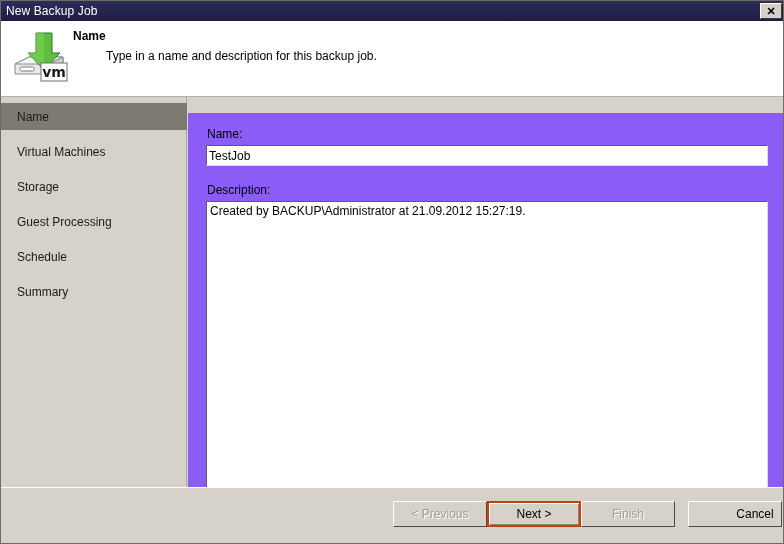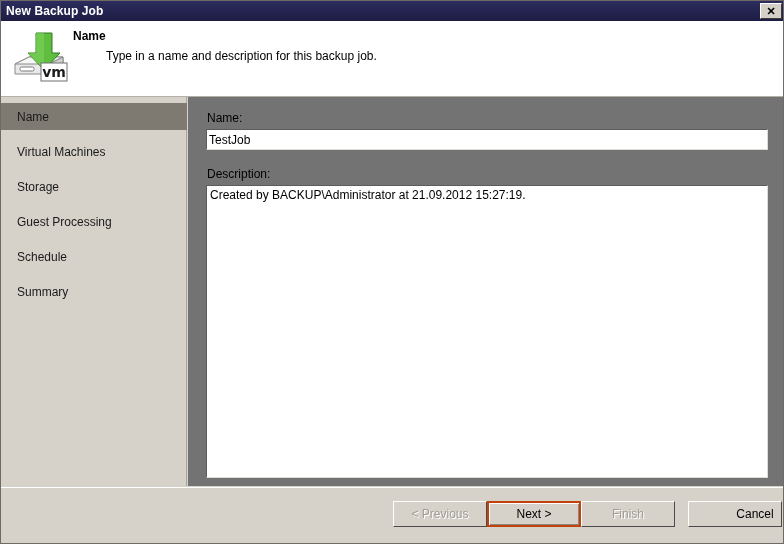--- a/index.html
+++ b/index.html
@@ -26,21 +26,21 @@
     left: 0; top: 0;
     width: 784px;
     height: 20px;
     background: linear-gradient(to bottom, #2c2c5e 0%, #23234e 60%, #1d1d44 100%);
     display: flex;
     align-items: center;
   }
   #title-text {
     color: #ffffff;
     font-size: 12px;
-    font-weight: bold;
+    font-weight: normal;
     padding-left: 5px;
     letter-spacing: 0.1px;
     white-space: nowrap;
     text-align: right;
   }
   #close-button {
     position: absolute;
     right: 3px;
     top: 2px;
     width: 22px;
@@ -123,24 +123,24 @@
   }
   .nav-item.selected {
     background: #7e7971;
     color: #1a1a1a;
   }
 
   
   #main {
     position: absolute;
     left: 187px;
-    top: 96px;
+    top: 112px;
     width: 597px;
     height: 389px;
-    background: #737373;
+    background: #8b5cf6;
   }
   .field-label {
     position: absolute;
     font-size: 12px;
     color: #000000;
   }
   #name-label { left: 19px; top: 14px; }
   #desc-label { left: 19px; top: 70px; }
 
   .sunken {

